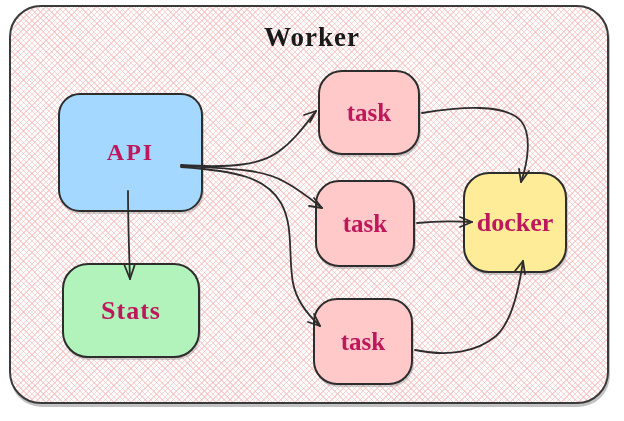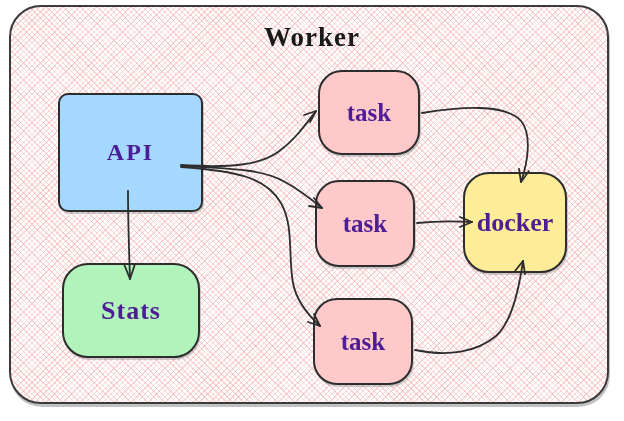--- a/index.html
+++ b/index.html
@@ -42,27 +42,27 @@
     letter-spacing: 1px;
     color: #1a1a1a;
   }
   .node {
     position: absolute;
     border: 2px solid #2d2d2d;
     box-sizing: border-box;
     display: flex;
     align-items: center;
     justify-content: center;
-    color: #4c1d95;
+    color: #be185d;
     font-weight: 700;
     box-shadow: 1px 2px 0 rgba(120,120,120,0.35);
     z-index: 1;
     text-align: right;
   }
-  .node-api    { left: 58px;  top: 93px;  width: 145px; height: 119px; border-radius: 10px; font-size: 24px; letter-spacing: 2px; }
+  .node-api    { left: 58px;  top: 93px;  width: 145px; height: 119px; border-radius: 22px; font-size: 24px; letter-spacing: 2px; }
   .node-stats  { left: 62px;  top: 263px; width: 138px; height: 95px;  border-radius: 26px; font-size: 26px; letter-spacing: 1px; }
   .node-task1  { left: 318px; top: 70px;  width: 102px; height: 85px;  border-radius: 24px; font-size: 25px; }
   .node-task2  { left: 315px; top: 180px; width: 100px; height: 87px;  border-radius: 24px; font-size: 25px; }
   .node-task3  { left: 313px; top: 298px; width: 100px; height: 87px;  border-radius: 24px; font-size: 25px; }
   .node-docker { left: 463px; top: 172px; width: 104px; height: 101px; border-radius: 26px; font-size: 26px; }
   .arrow-layer {
     position: absolute;
     left: 0;
     top: 0;
     width: 624px;

